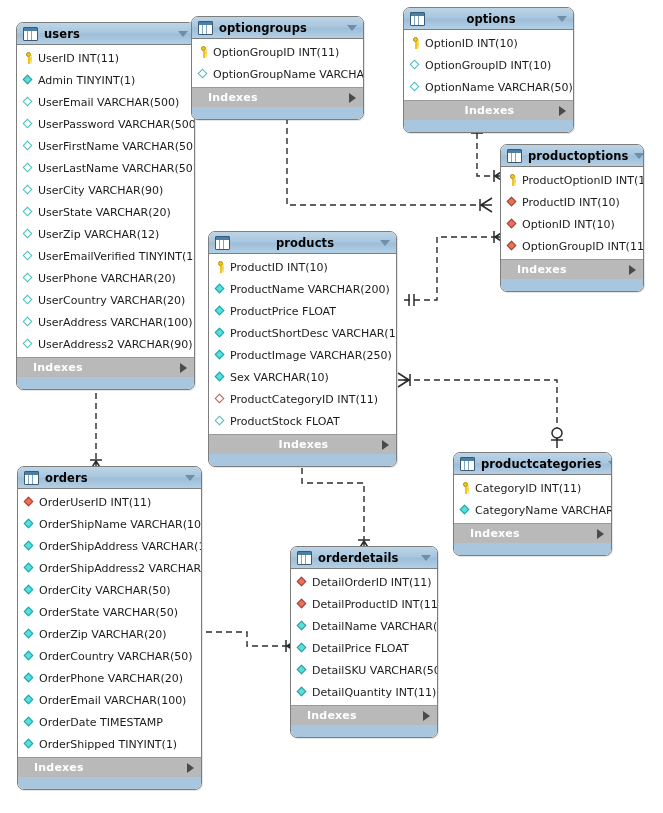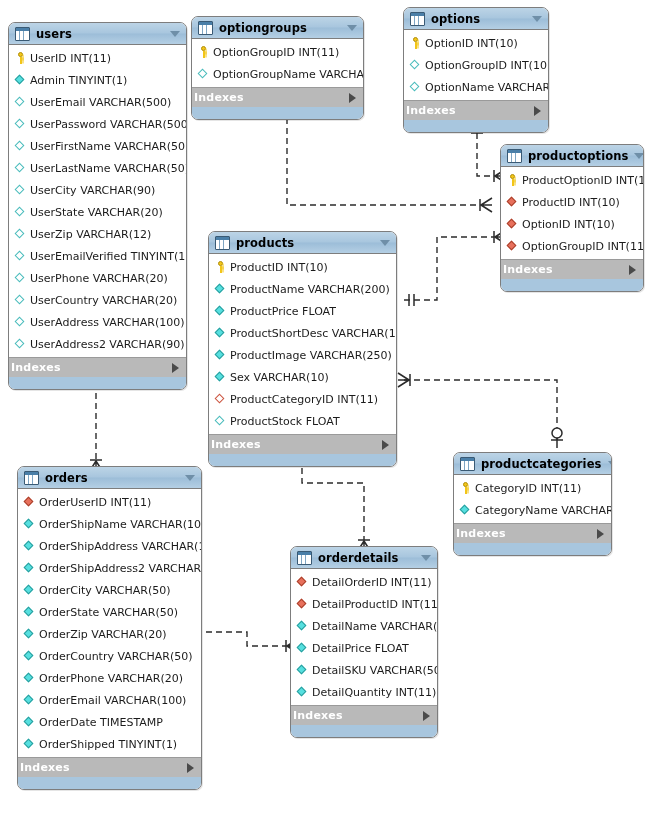--- a/index.html
+++ b/index.html
@@ -78,21 +78,21 @@
     content:"";position:absolute;left:1px;top:2px;width:7px;height:7px;
     transform:rotate(45deg);box-sizing:border-box;
   }
   .g.dia.cyan-f:before{background:#56e0e0;border:1px solid #2a9c9c;}
   .g.dia.cyan-o:before{background:#ffffff;border:1px solid #49bcbc;}
   .g.dia.red-f:before{background:#e8705c;border:1px solid #a8402c;}
   .g.dia.red-o:before{background:#ffffff;border:1px solid #cc5540;}
 
   .idx{
     height:20px;display:flex;align-items:center;
-    padding:0 7px 0 2px;
+    padding:0 7px 0 16px;
     background:#b9b9b9;
     border-top:1px solid #9a9a9a;
     box-sizing:border-box;
   }
   .idx-lbl{font-size:11px;font-weight:bold;color:#ffffff;flex:1 1 auto;letter-spacing:.2px;}
   .tri-rt{
     width:0;height:0;flex:0 0 auto;
     border-top:5px solid transparent;border-bottom:5px solid transparent;
     border-left:7px solid #4a4a4a;
   }
@@ -150,21 +150,21 @@
       <path d="M90,378 L102,378 M90,383 L102,383"></path>
 
       <path d="M90,460 L102,460 M96,461 L89,472 M96,461 L103,472 M96,461 L96,472"></path>
 
       <path d="M194,626 L194,638 M199,626 L199,638"></path>
 
       <path d="M286,640 L286,652 M287,646 L298,639 M287,646 L298,653 M287,646 L298,646"></path>
     </g>
   </svg>
 
-  <div class="tbl" style="left:8px;top:22px;width:179px;">
+  <div class="tbl" style="left:16px;top:22px;width:179px;">
       <div class="tbl-hd">
         <span class="tbl-ico"></span>
         <span class="tbl-name">users</span>
         <span class="tri-dn"></span>
       </div>
       <div class="cols">
         <div class="col">
           <span class="g key"></span>
           <span class="col-lbl">UserID INT(11)</span>
         </div>
@@ -242,21 +242,21 @@
           <span class="g dia cyan-o"></span>
           <span class="col-lbl">OptionGroupName VARCHAR(50)</span>
         </div>
       </div>
       <div class="idx">
         <span class="idx-lbl">Indexes</span>
         <span class="tri-rt"></span>
       </div>
       <div class="foot"></div>
     </div>
-  <div class="tbl" style="left:403px;top:7px;width:146px;">
+  <div class="tbl" style="left:403px;top:7px;width:171px;text-align:center;">
       <div class="tbl-hd">
         <span class="tbl-ico"></span>
         <span class="tbl-name">options</span>
         <span class="tri-dn"></span>
       </div>
       <div class="cols">
         <div class="col">
           <span class="g key"></span>
           <span class="col-lbl">OptionID INT(10)</span>
         </div>
@@ -298,21 +298,21 @@
           <span class="g dia red-f"></span>
           <span class="col-lbl">OptionGroupID INT(11)</span>
         </div>
       </div>
       <div class="idx">
         <span class="idx-lbl">Indexes</span>
         <span class="tri-rt"></span>
       </div>
       <div class="foot"></div>
     </div>
-  <div class="tbl" style="left:208px;top:231px;width:189px;">
+  <div class="tbl" style="left:208px;top:231px;width:189px;text-align:center;">
       <div class="tbl-hd">
         <span class="tbl-ico"></span>
         <span class="tbl-name">products</span>
         <span class="tri-dn"></span>
       </div>
       <div class="cols">
         <div class="col">
           <span class="g key"></span>
           <span class="col-lbl">ProductID INT(10)</span>
         </div>

